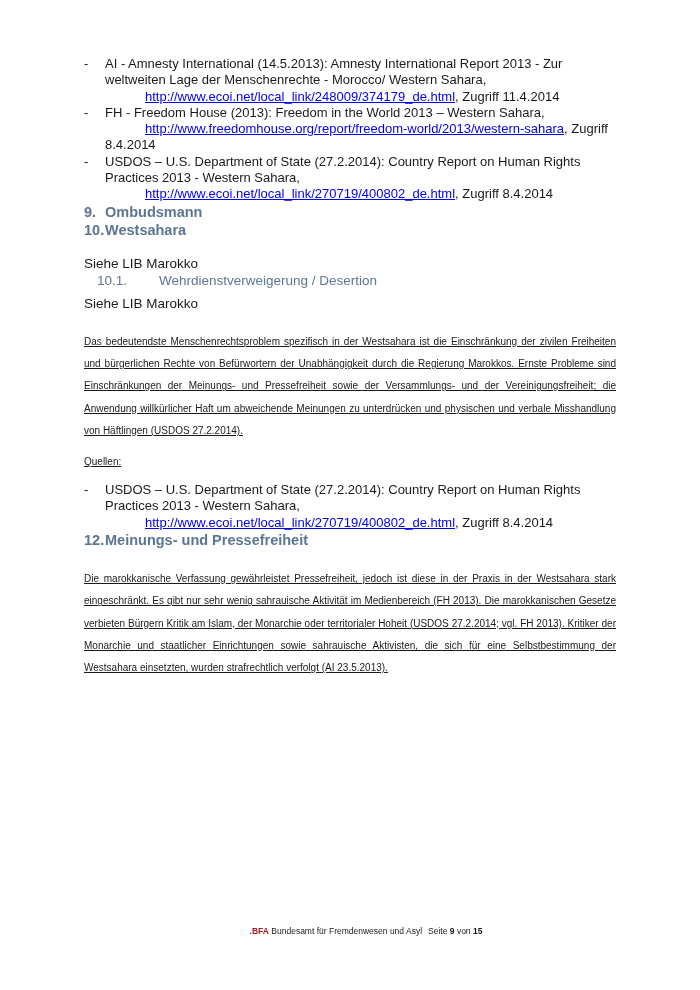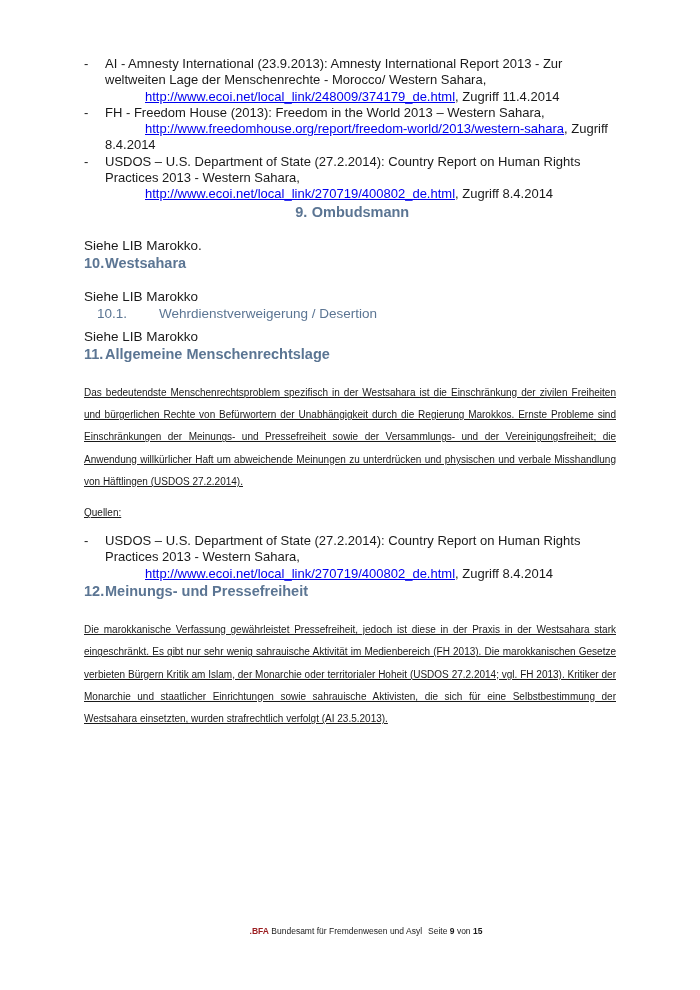--- a/index.html
+++ b/index.html
@@ -56,21 +56,21 @@
     margin: 0 0 0 13px;
     font-size: 13.5px;
     line-height: 17px;
     font-weight: normal;
     color: #5b7593;
   }
   h3.sub-heading .h-num {
     display: inline-block;
     min-width: 62px;
   }
-  .h9  { margin-top: 26px; text-align: center; }
+  .h9  { margin-top: 26px; }
   .h10 { margin-top: 36px; }
   .h101{ margin-top: 22px; }
   .h11 { margin-top: 30px; }
   .h12 { margin-top: 22px; }
   
   p.siehe {
     margin: 16px 0 0 0;
     font-size: 13.5px;
     line-height: 17px;
   }
@@ -109,53 +109,49 @@
   .footer b { font-weight: bold; }
 </style>
 </head>
 <body>
 
 <div class="content">
 
   <ul class="source-list">
     <li>
       <span class="marker">-</span>
-      <span>AI - Amnesty International (23.9.2013): Amnesty International Report 2013 - Zur weltweiten Lage der Menschenrechte - Morocco/ Western Sahara,</span>
+      <span>AI - Amnesty International (14.5.2013): Amnesty International Report 2013 - Zur weltweiten Lage der Menschenrechte - Morocco/ Western Sahara,</span>
       <a class="link">http://www.ecoi.net/local_link/248009/374179_de.html</a><span>, Zugriff 11.4.2014</span>
     </li>
     <li>
       <span class="marker">-</span>
       <span>FH - Freedom House (2013): Freedom in the World 2013 – Western Sahara,</span>
       <a class="link">http://www.freedomhouse.org/report/freedom-world/2013/western-sahara</a><span>, Zugriff 8.4.2014</span>
     </li>
     <li>
       <span class="marker">-</span>
       <span>USDOS – U.S. Department of State (27.2.2014): Country Report on Human Rights Practices 2013 - Western Sahara,</span>
       <a class="link">http://www.ecoi.net/local_link/270719/400802_de.html</a><span>, Zugriff 8.4.2014</span>
     </li>
   </ul>
 
   <h2 class="sec-heading h9">
     <span class="h-num">9.</span><span>Ombudsmann</span>
   </h2>
-  <p class="siehe">Siehe LIB Marokko.</p>
 
   <h2 class="sec-heading h10">
     <span class="h-num">10.</span><span>Westsahara</span>
   </h2>
   <p class="siehe">Siehe LIB Marokko</p>
 
   <h3 class="sub-heading h101">
     <span class="h-num">10.1.</span><span>Wehrdienstverweigerung / Desertion</span>
   </h3>
   <p class="siehe tight">Siehe LIB Marokko</p>
 
-  <h2 class="sec-heading h11">
-    <span class="h-num">11.</span><span>Allgemeine Menschenrechtslage</span>
-  </h2>
   <p class="para">Das bedeutendste Menschenrechtsproblem spezifisch in der Westsahara ist die Einschränkung der zivilen Freiheiten und bürgerlichen Rechte von Befürwortern der Unabhängigkeit durch die Regierung Marokkos. Ernste Probleme sind Einschränkungen der Meinungs- und Pressefreiheit sowie der Versammlungs- und der Vereinigungsfreiheit; die Anwendung willkürlicher Haft um abweichende Meinungen zu unterdrücken und physischen und verbale Misshandlung von Häftlingen (USDOS 27.2.2014).</p>
 
   <p class="quellen"><span>Quellen:</span></p>
 
   <ul class="source-list">
     <li>
       <span class="marker">-</span>
       <span>USDOS – U.S. Department of State (27.2.2014): Country Report on Human Rights Practices 2013 - Western Sahara,</span>
       <a class="link">http://www.ecoi.net/local_link/270719/400802_de.html</a><span>, Zugriff 8.4.2014</span>
     </li>

